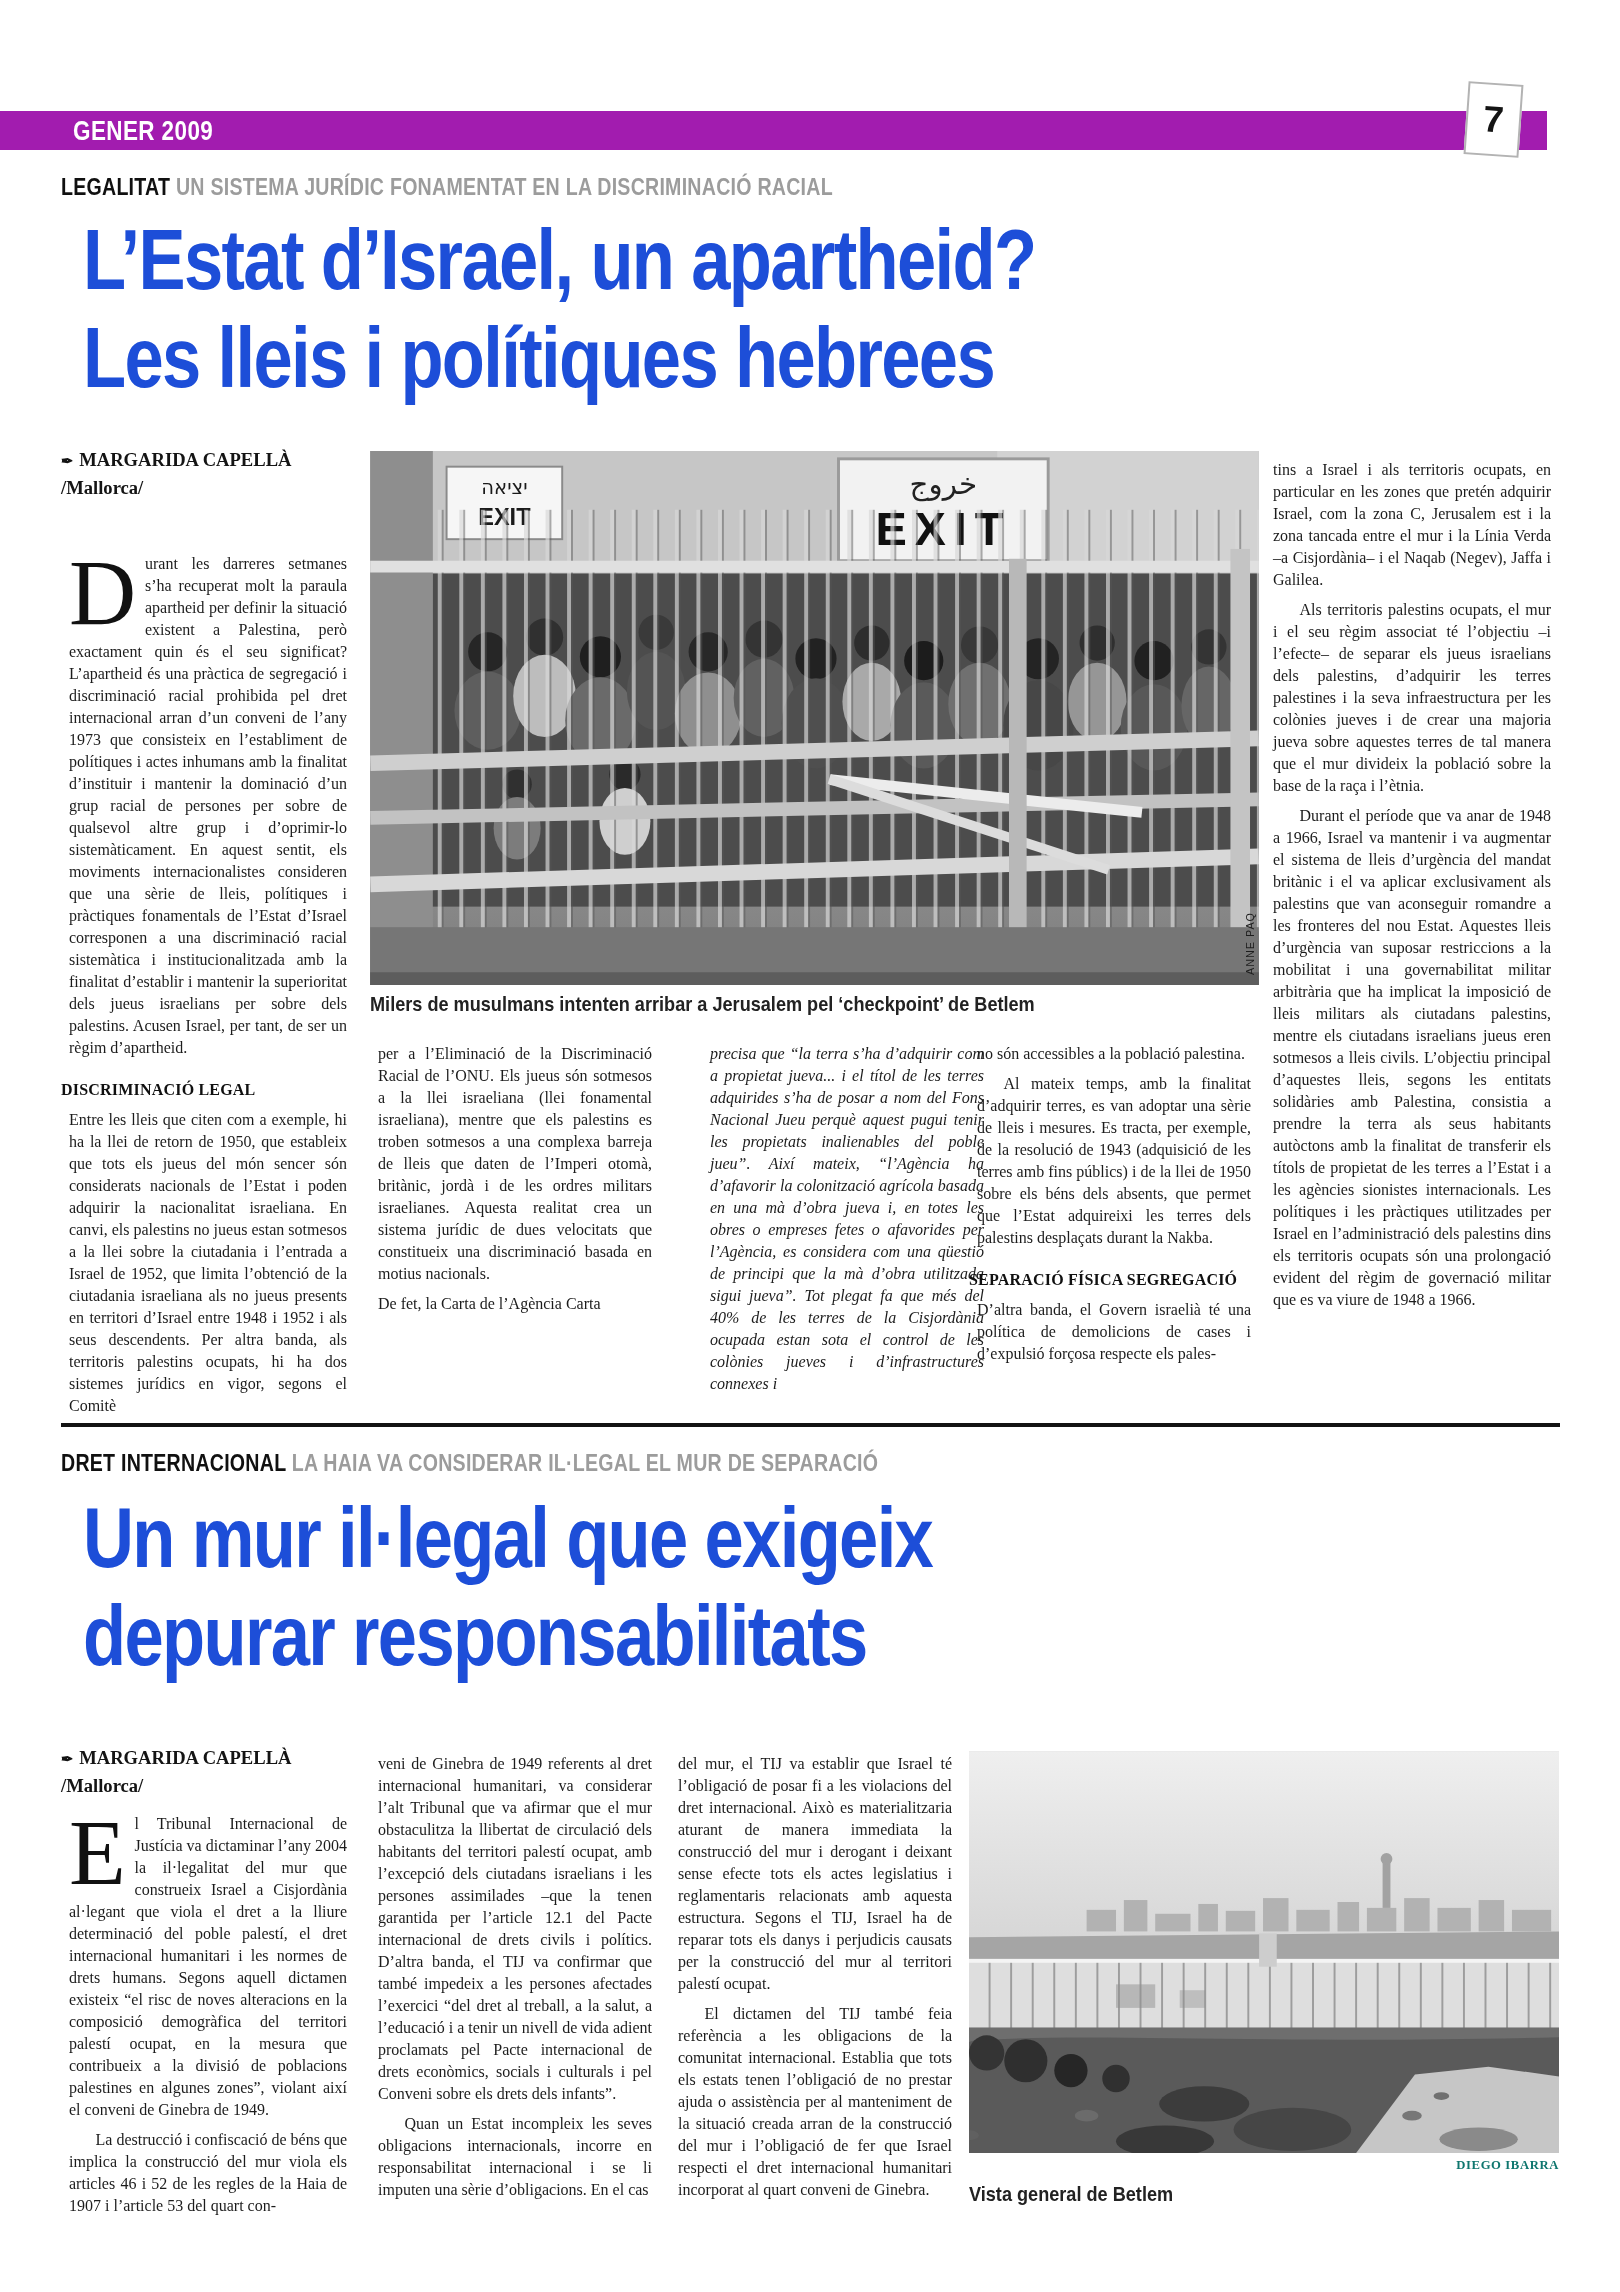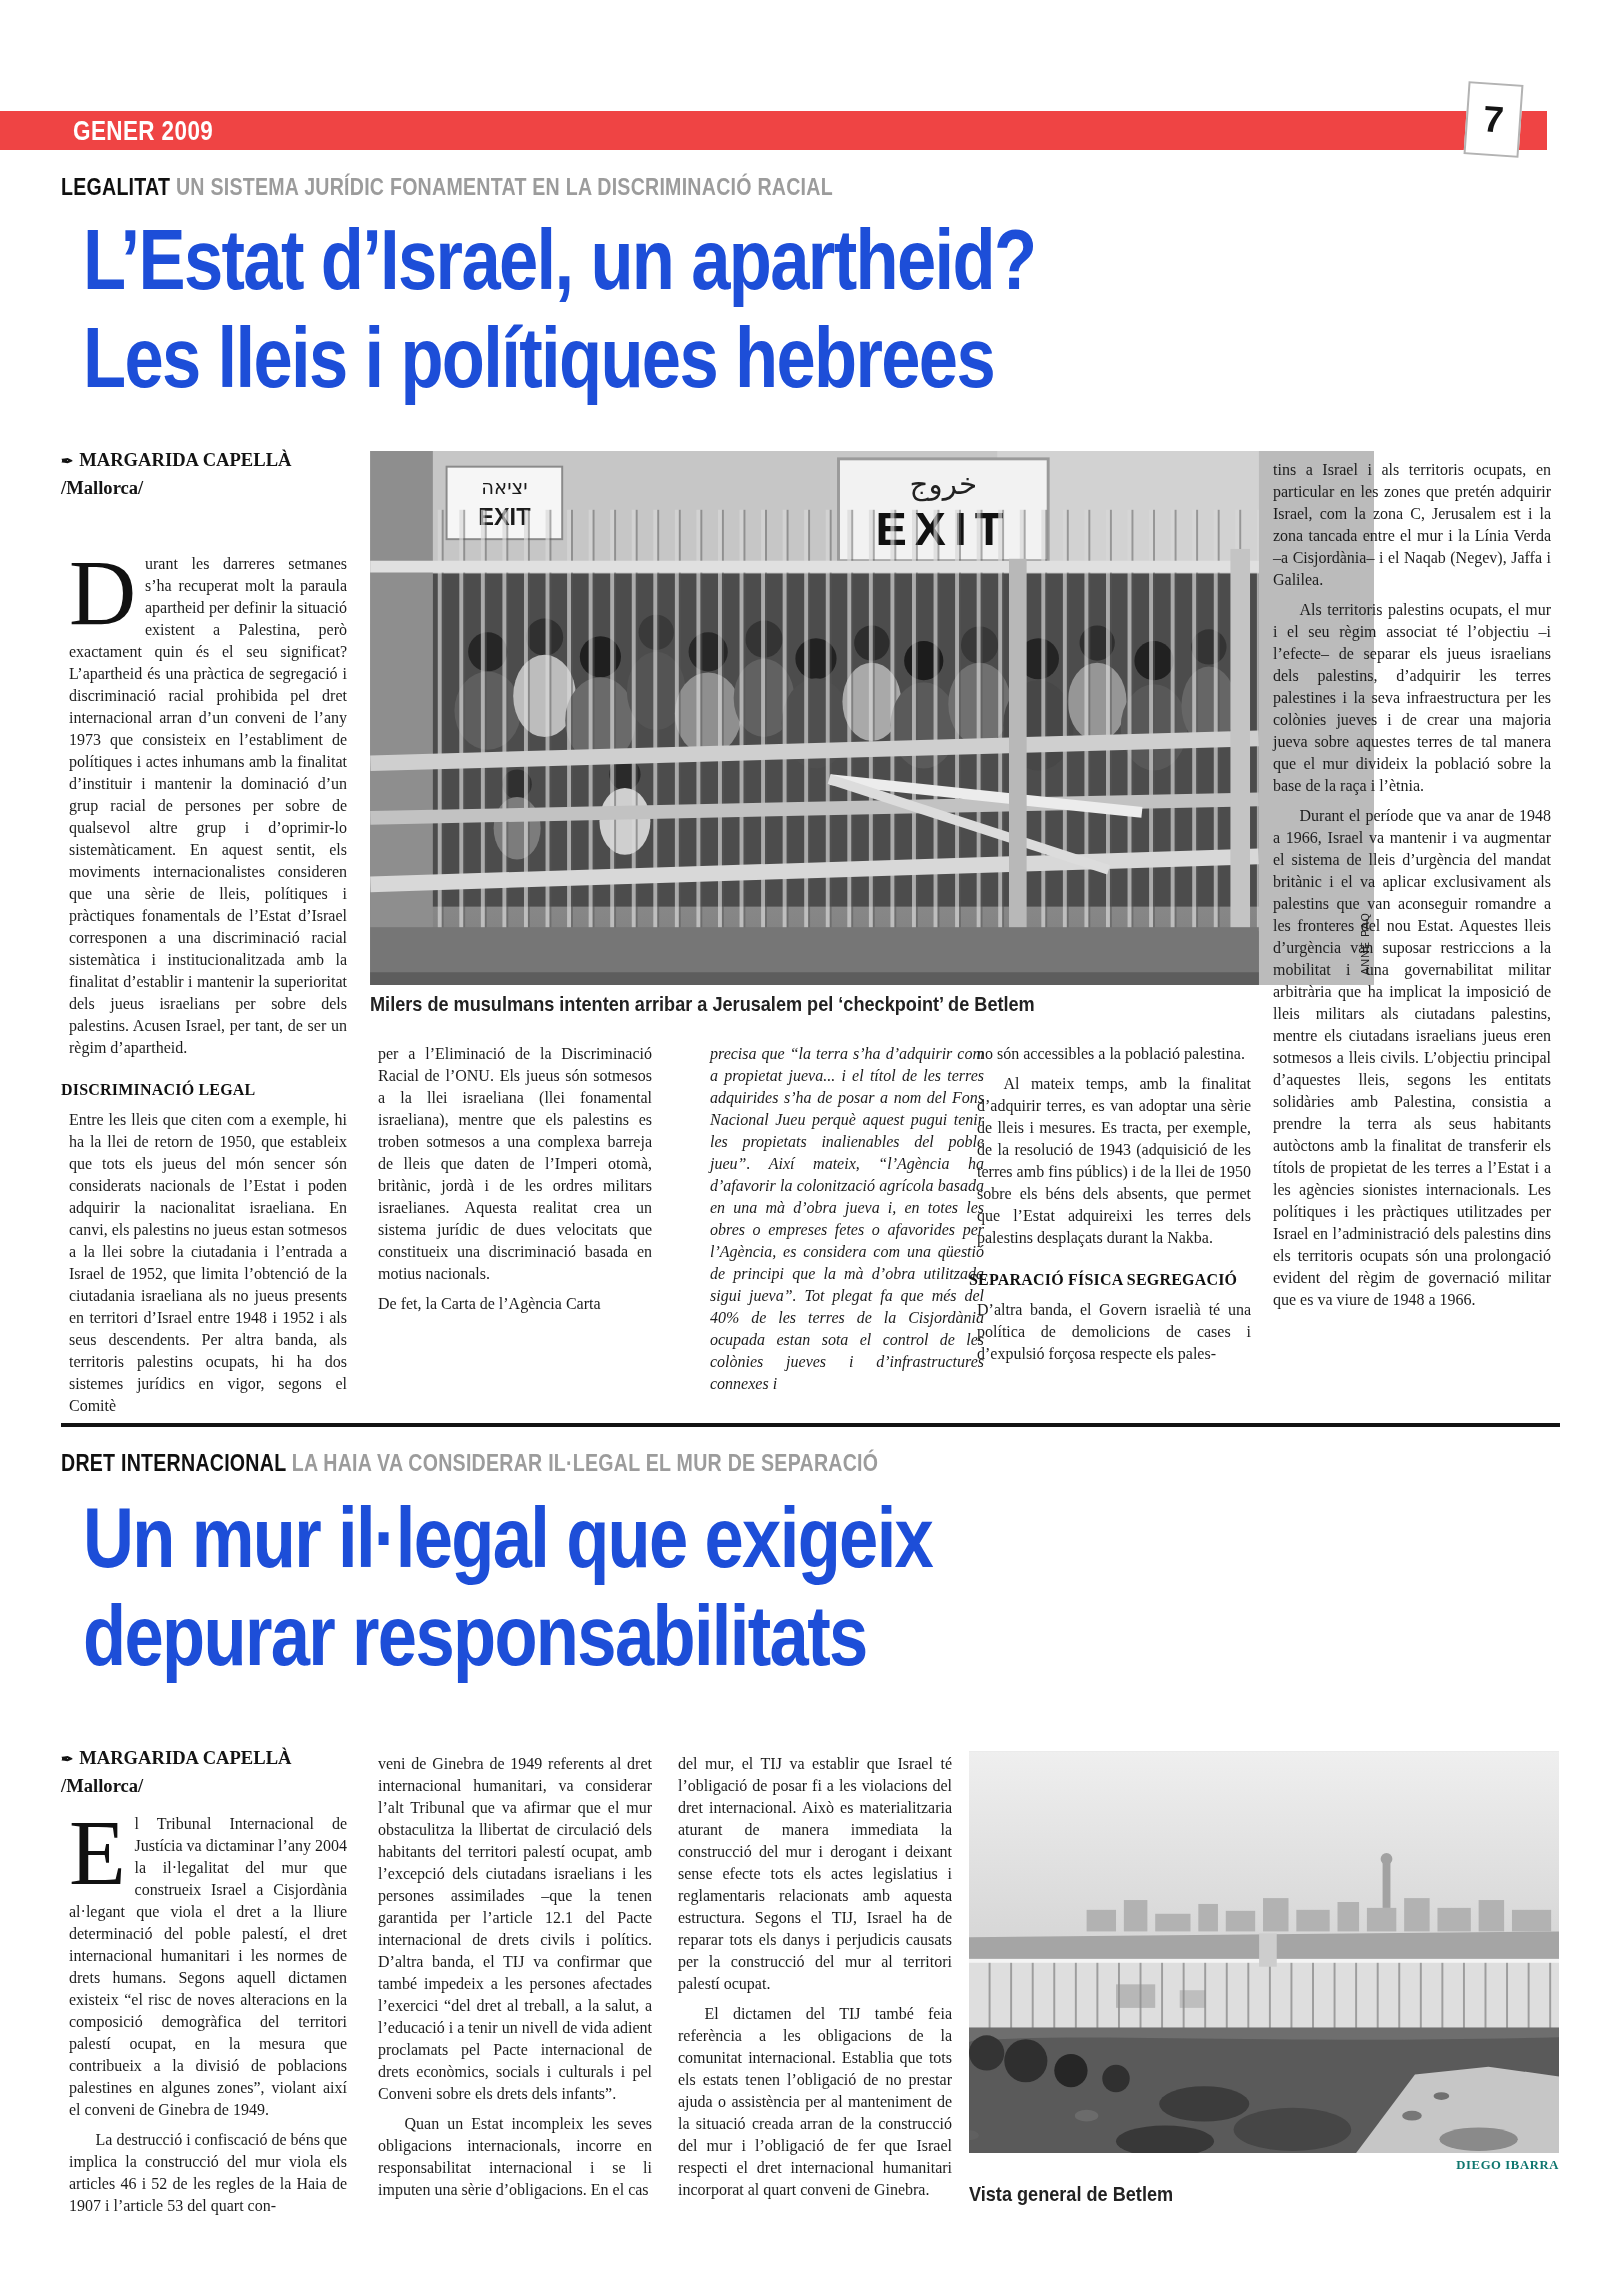--- a/index.html
+++ b/index.html
@@ -2,21 +2,21 @@
 <html lang="ca"><head>
 <meta charset="utf-8">
 <style>
   html,body{margin:0;padding:0;}
   body{
     width:1620px;height:2293px;position:relative;background:#ffffff;
     font-family:"Liberation Serif", serif;color:#1b1b1b;overflow:hidden;
   }
   .abs{position:absolute;}
   
-  .header-bar{left:0;top:111px;width:1547px;height:39px;background:#ef4444;}
+  .header-bar{left:0;top:111px;width:1547px;height:39px;background:#a21caf;}
   .issue{
     position:absolute;left:73px;top:0;height:39px;line-height:40px;
     font-family:"Liberation Sans", sans-serif;font-weight:bold;font-size:27.4px;
     color:#ffffff;letter-spacing:0.5px;transform:scaleX(.82);transform-origin:0 50%;white-space:nowrap;
   }
   .page-badge{
     left:1466px;top:83px;width:51px;height:69px;background:#ffffff;
     border:2.9px solid #b3b3b3;transform:rotate(4deg);
     display:flex;align-items:center;justify-content:center;
     font-family:"Liberation Sans", sans-serif;font-weight:bold;font-size:37px;color:#141414;
@@ -84,21 +84,21 @@
   <span class="pen">✒</span><span>MARGARIDA CAPELLÀ</span><br>
   <span>/Mallorca/</span>
 </div>
 
 <div class="abs bodycol" style="left:61px;top:545px;width:294px;height:874px;">
   <p><span class="dropcap">D</span><span>urant les darreres setmanes s’ha recuperat molt la paraula apartheid per definir la situació existent a Palestina, però exactament quin és el seu significat? L’apartheid és una pràctica de segregació i discriminació racial prohibida pel dret internacional arran d’un conveni de l’any 1973 que consisteix en l’establiment de polítiques i actes inhumans amb la finalitat d’instituir i mantenir la dominació d’un grup racial de persones per sobre de qualsevol altre grup i d’oprimir-lo sistemàticament. En aquest sentit, els moviments internacionalistes consideren que una sèrie de lleis, polítiques i pràctiques fonamentals de l’Estat d’Israel corresponen a una discriminació racial sistemàtica i institucionalitzada amb la finalitat d’establir i mantenir la superioritat dels jueus israelians per sobre dels palestins. Acusen Israel, per tant, de ser un règim d’apartheid.</span></p>
   <h4 class="subhead">DISCRIMINACIÓ LEGAL</h4>
   <p>Entre les lleis que citen com a exemple, hi ha la llei de retorn de 1950, que estableix que tots els jueus del món sencer són considerats nacionals de l’Estat i poden adquirir la nacionalitat israeliana. En canvi, els palestins no jueus estan sotmesos a la llei sobre la ciutadania i l’entrada a Israel de 1952, que limita l’obtenció de la ciutadania israeliana als no jueus presents en territori d’Israel entre 1948 i 1952 i als seus descendents. Per altra banda, als territoris palestins ocupats, hi ha dos sistemes jurídics en vigor, segons el Comitè</p>
 </div>
 
-<div class="abs photo" style="left:370px;top:451px;width:1004px;height:534px;">
+<div class="abs photo" style="left:370px;top:451px;width:889px;height:534px;">
   <svg width="889" height="534" viewBox="0 0 907 545">
     <defs>
       <linearGradient id="pg1" x1="0" y1="0" x2="0" y2="1">
         <stop offset="0" stop-color="#cfcfcf"></stop>
           <stop offset=".5" stop-color="#9f9f9f"></stop>
           <stop offset="1" stop-color="#7d7d7d"></stop>
       </linearGradient>
       <pattern id="fence" width="22" height="10" patternUnits="userSpaceOnUse">
         <rect x="0" y="0" width="22" height="10" fill="none"></rect>
         <rect x="3" y="0" width="4" height="10" fill="#d9d9d9" opacity=".85"></rect>

